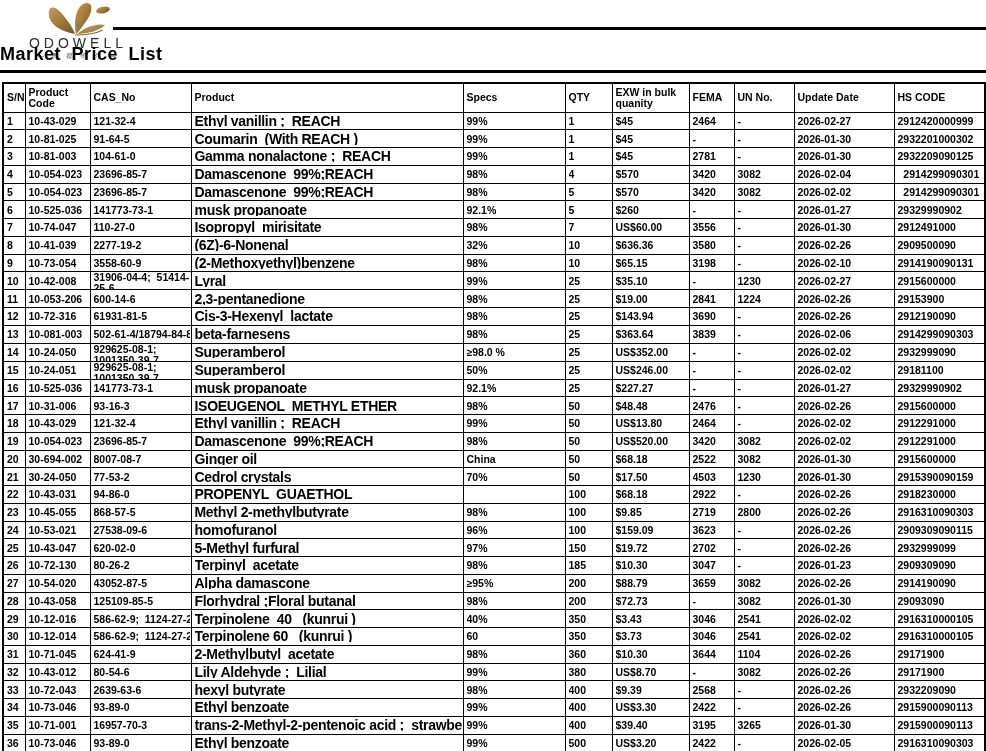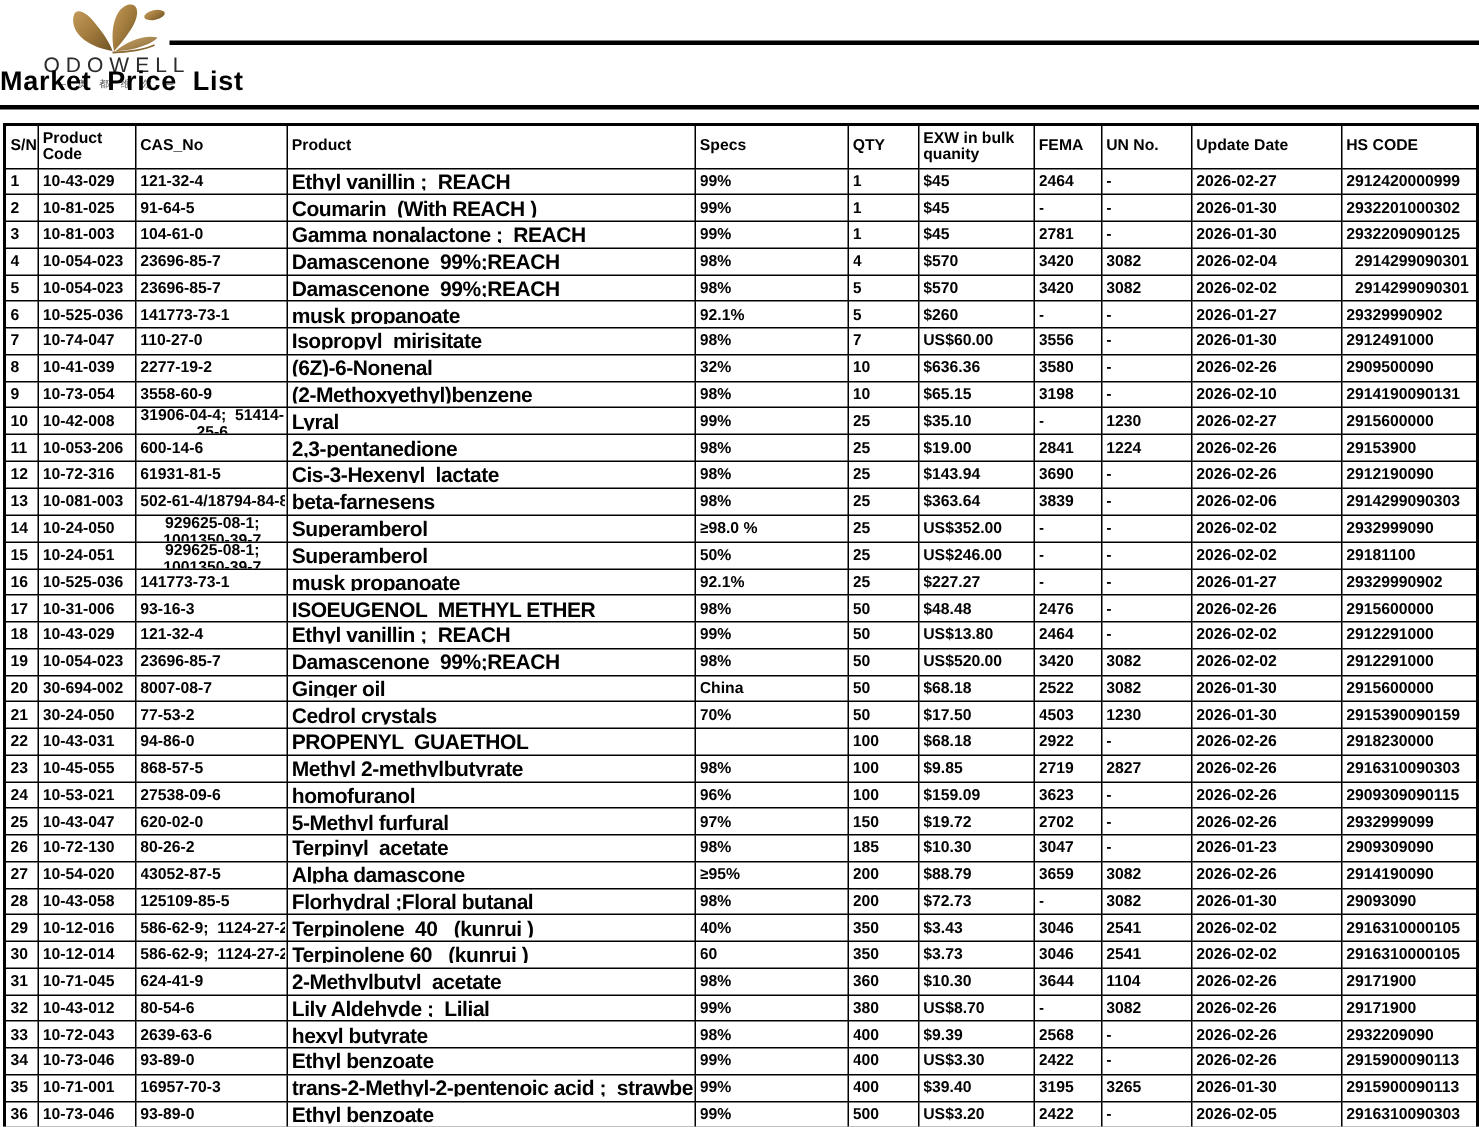--- a/index.html
+++ b/index.html
@@ -17,21 +17,21 @@
 
   
   table.price{position:absolute;left:2px;top:82px;width:982px;border-collapse:collapse;table-layout:fixed;border:2px solid #000;}
   th,td{border:1px solid #000;padding:0 1px 0 3px;text-align:left;vertical-align:middle;font-weight:bold;overflow:hidden;}
   thead tr{height:29px;}
   thead th{font-size:10.5px;line-height:11px;white-space:normal;}
   tbody tr{height:17.75px;}
   .cv{font-size:10.5px;line-height:12px;white-space:pre;overflow:hidden;}
   td.col-product .cv{font-size:14px;letter-spacing:-0.3px;}
   td.vtop{vertical-align:top;}
-  .two-line{line-height:11px;max-height:17px;text-align:center;}
+  .two-line{line-height:11px;max-height:17px;}
 </style>
 </head>
 <body>
 
 <div class="logo">
   <svg width="78" height="36" viewBox="0 0 78 36">
     <defs>
       <linearGradient id="gold" x1="0" y1="0" x2="1" y2="1">
         <stop offset="0" stop-color="#c49a5a"></stop>
         <stop offset="0.5" stop-color="#a07a3c"></stop>
@@ -874,21 +874,21 @@
         <td class="col-qty">
           <div class="cv">100</div>
         </td>
         <td class="col-exw">
           <div class="cv">$9.85</div>
         </td>
         <td class="col-fema">
           <div class="cv">2719</div>
         </td>
         <td class="col-un-no">
-          <div class="cv">2827</div>
+          <div class="cv">2800</div>
         </td>
         <td class="col-update-date">
           <div class="cv">2026-02-26</div>
         </td>
         <td class="col-hs-code">
           <div class="cv">2916310090303</div>
         </td>
       </tr>
       <tr>
         <td class="col-sn">

